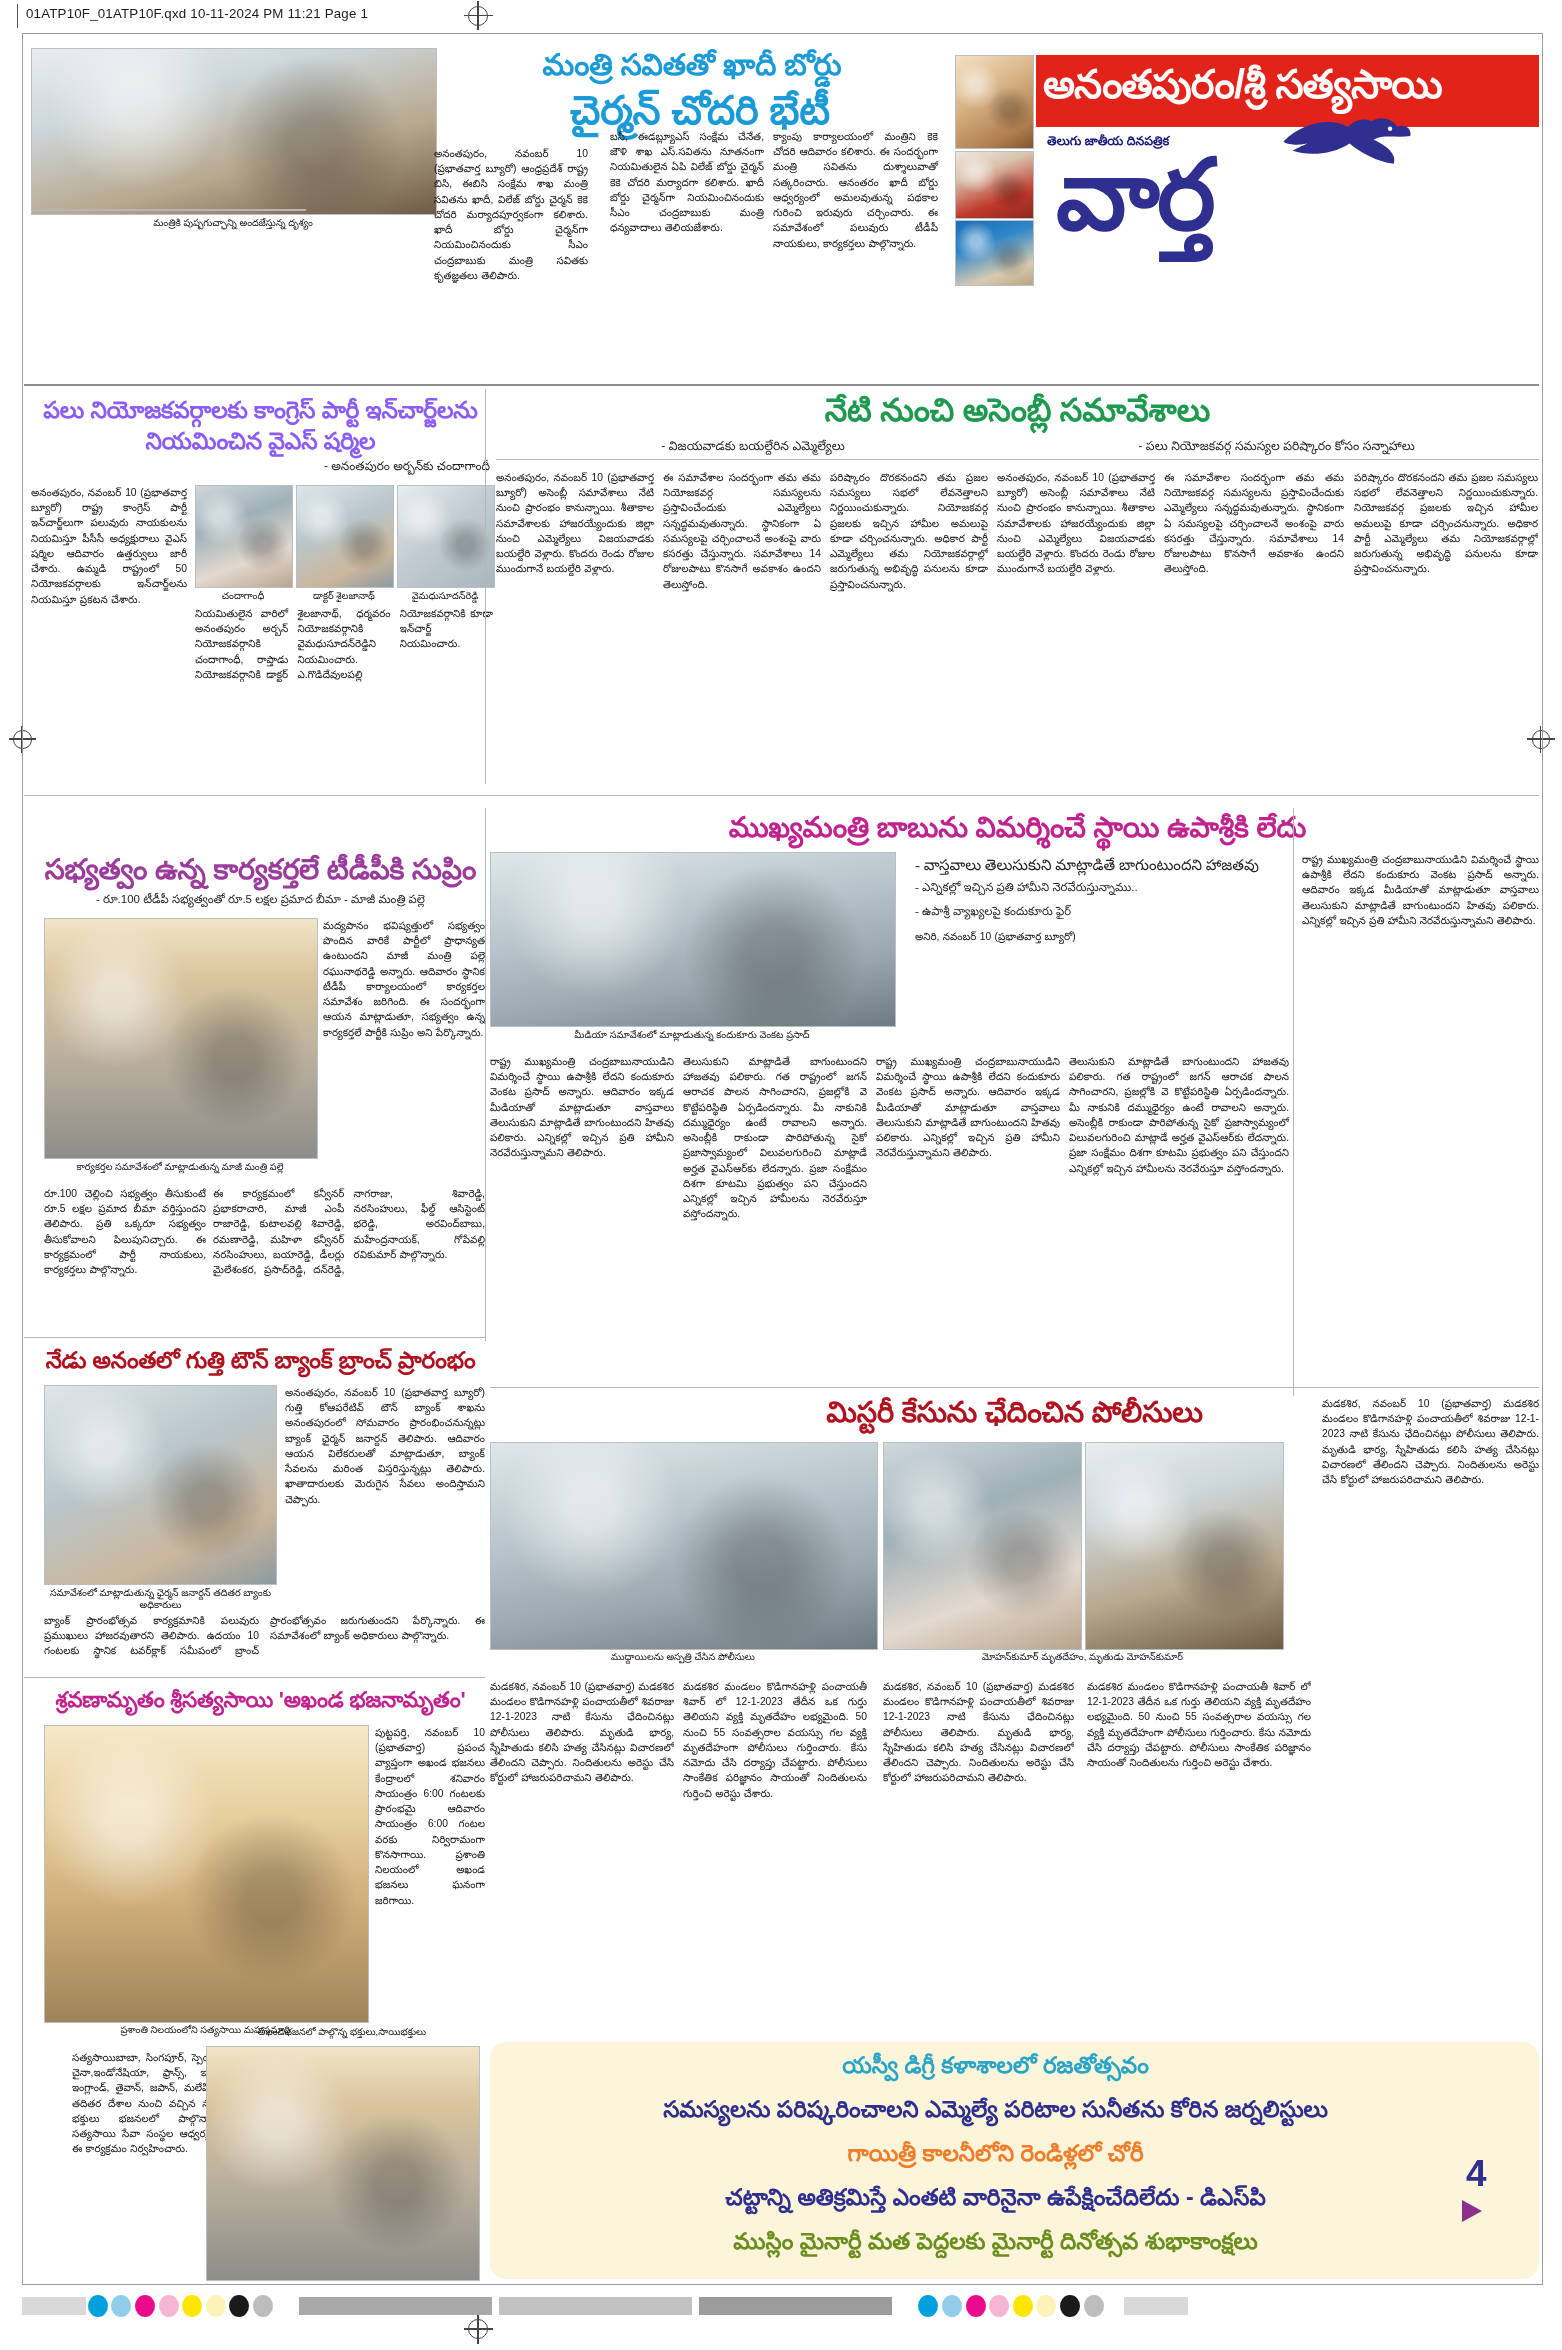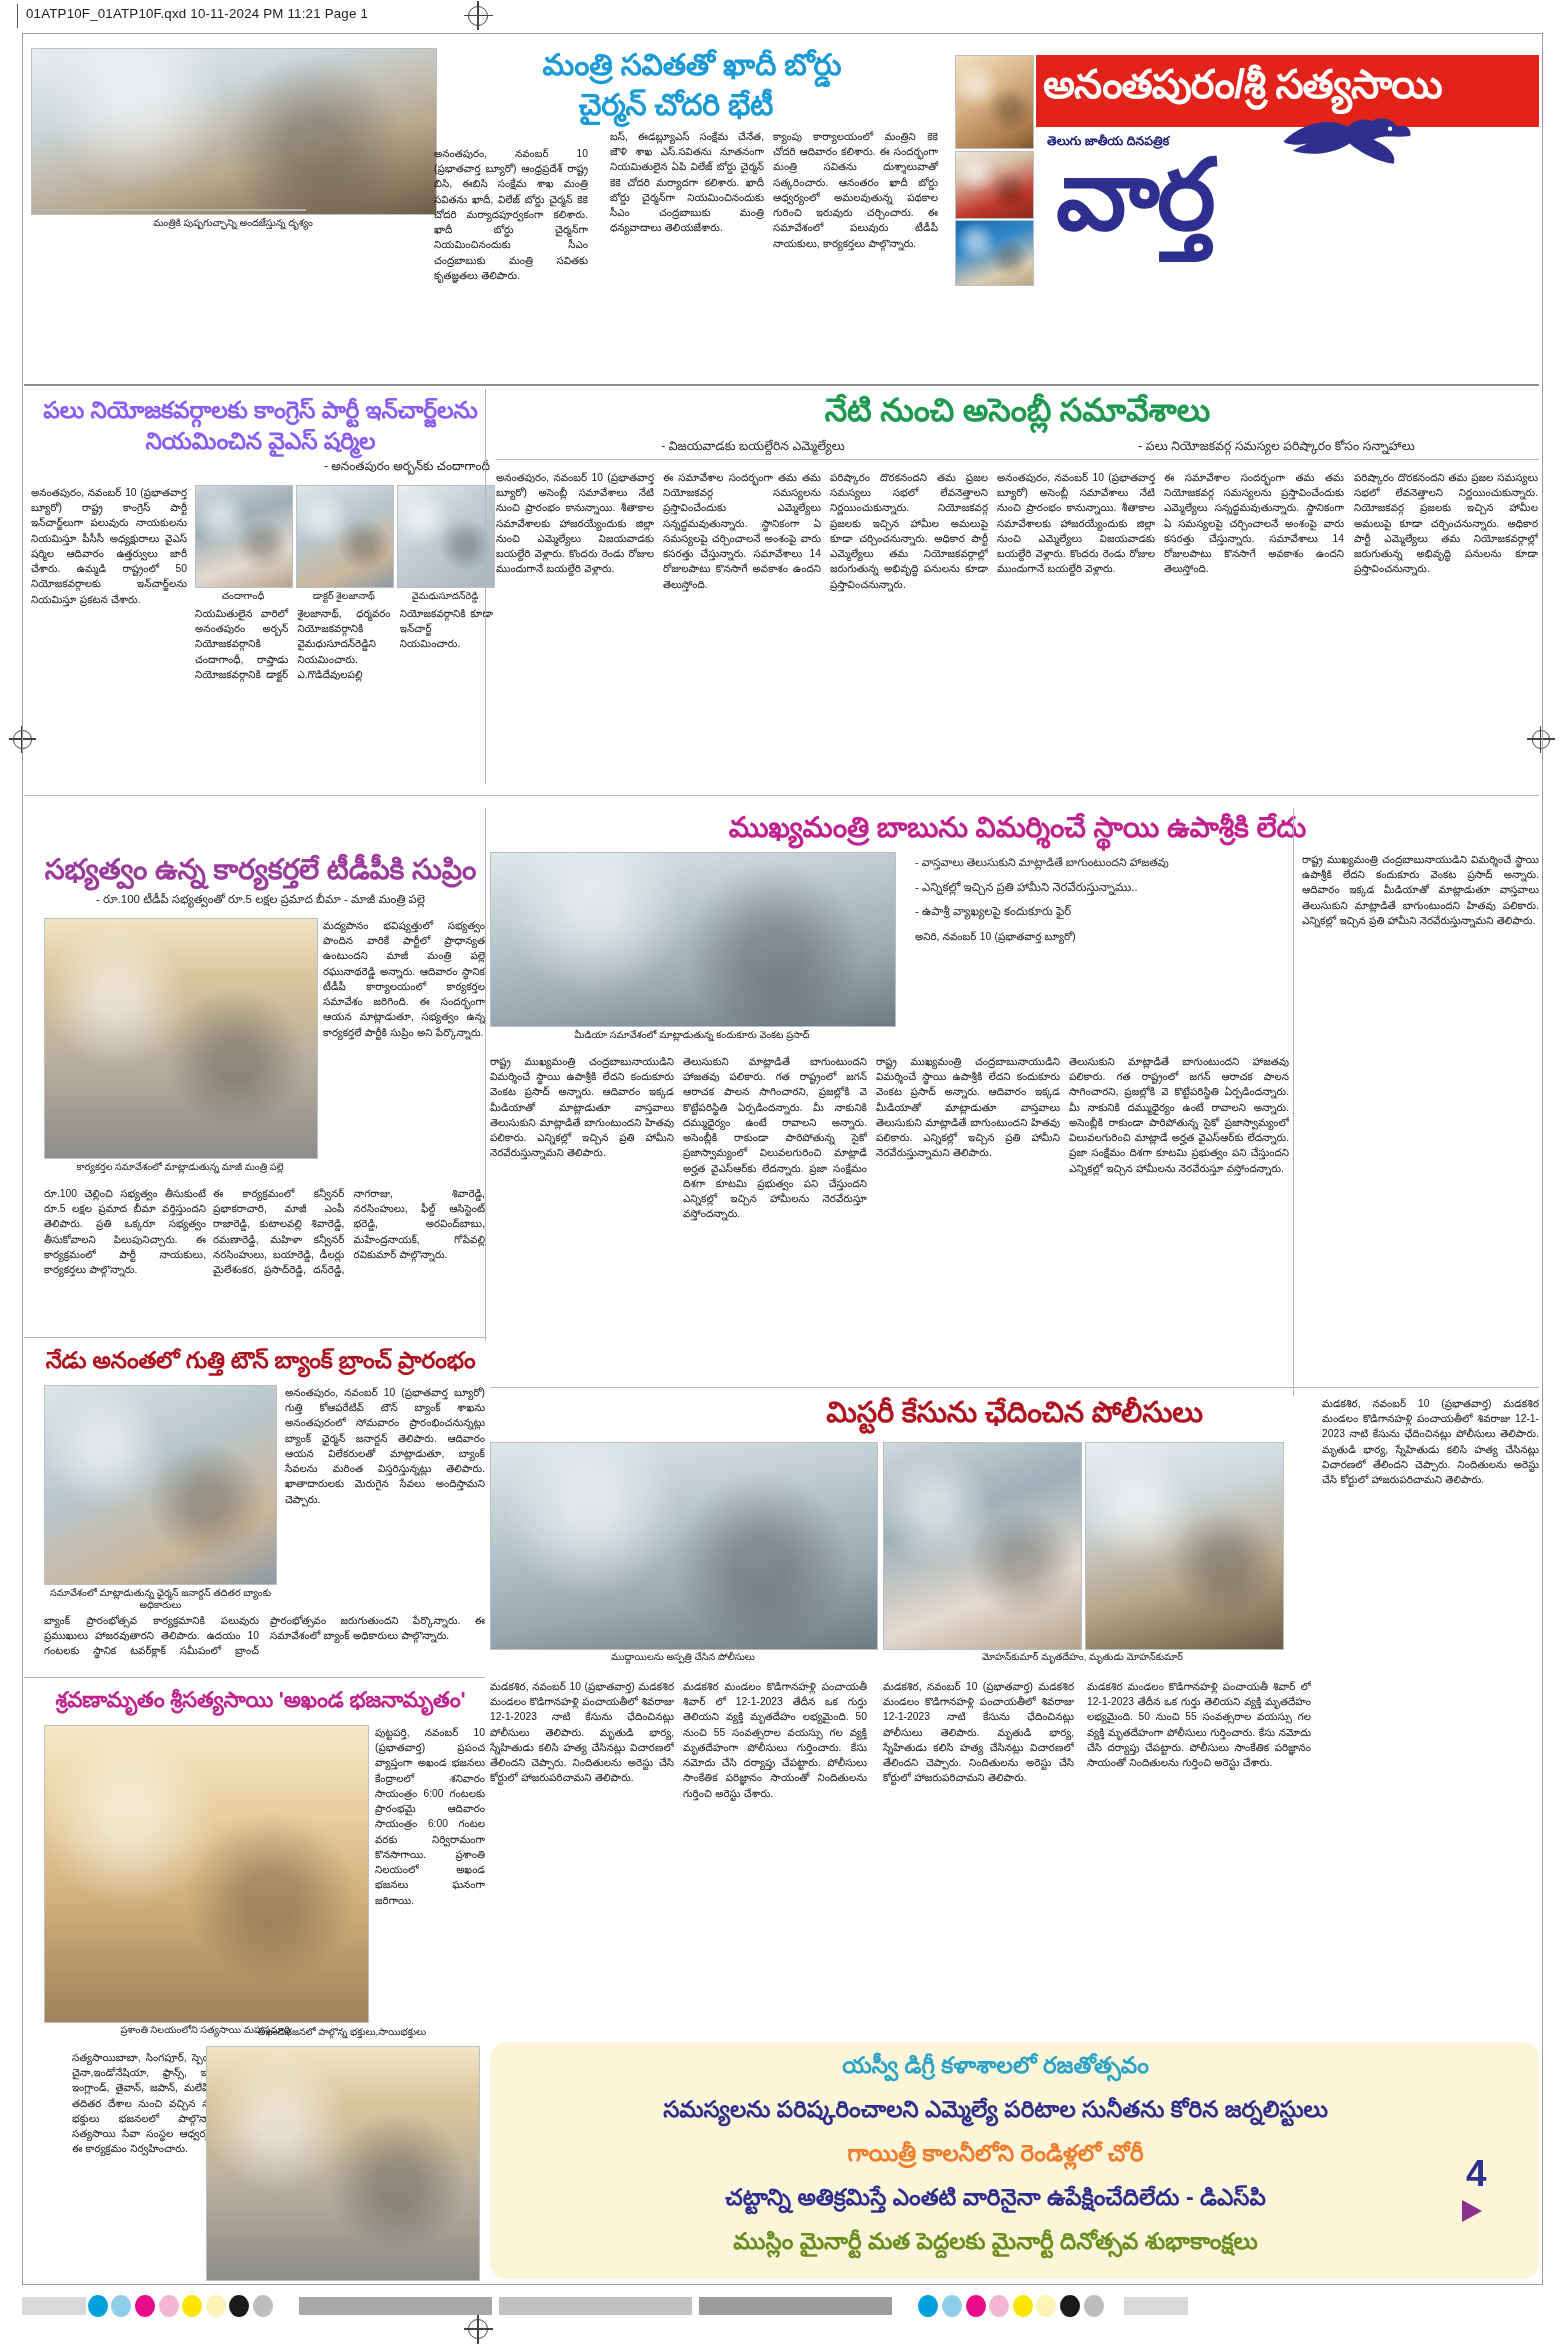--- a/index.html
+++ b/index.html
@@ -92,21 +92,21 @@
   <div class="regmark" style="left:468px;top:2319px;"></div>
 
   <div class="frame"></div>
 
   <div class="photo ph-portrait" style="left:31px;top:48px;width:404px;height:165px;">
     <div class="pimg ph-portrait"></div>
   </div>
   <div class="cap tel" style="left:31px;top:217px;width:404px;">మంత్రికి పుష్పగుచ్ఛాన్ని అందజేస్తున్న దృశ్యం</div>
 
   <div class="hl hl-blue tel" style="position:absolute;left:444px;top:48px;width:496px;font-size:30px;">మంత్రి సవితతో ఖాదీ బోర్డు</div>
-  <div class="hl hl-blue tel" style="position:absolute;left:428px;top:88px;width:496px;font-size:30px;">చైర్మన్ చోదరి భేటీ</div>
+  <div class="hl hl-blue tel" style="position:absolute;left:452px;top:88px;width:496px;font-size:40px;">చైర్మన్ చోదరి భేటీ</div>
 
   <div class="body-col tel" style="position:absolute;left:434px;top:129px;width:154px;margin-top:17px;">అనంతపురం, నవంబర్ 10 (ప్రభాతవార్త బ్యూరో) ఆంధ్రప్రదేశ్ రాష్ట్ర బిసి, ఈబిసి సంక్షేమ శాఖ మంత్రి సవితను ఖాదీ, విలేజ్ బోర్డు చైర్మన్ కెకె చోదరి మర్యాదపూర్వకంగా కలిశారు. ఖాదీ బోర్డు చైర్మన్‌గా నియమించినందుకు సీఎం చంద్రబాబుకు మంత్రి సవితకు కృతజ్ఞతలు తెలిపారు.</div>
   <div class="body-col tel" style="position:absolute;left:610px;top:129px;width:154px;">బస్, ఈడబ్ల్యూఎస్ సంక్షేమ చేనేత, జౌళి శాఖ ఎస్.సవితను నూతనంగా నియమితులైన ఏపి విలేజ్ బోర్డు చైర్మన్ కెకె చోదరి మర్యాదగా కలిశారు. ఖాదీ బోర్డు చైర్మన్‌గా నియమించినందుకు సీఎం చంద్రబాబుకు మంత్రి ధన్యవాదాలు తెలియజేశారు.</div>
   <div class="body-col tel" style="position:absolute;left:773px;top:129px;width:165px;">క్యాంపు కార్యాలయంలో మంత్రిని కెకె చోదరి ఆదివారం కలిశారు. ఈ సందర్భంగా మంత్రి సవితను దుశ్శాలువాతో సత్కరించారు. ఆనంతరం ఖాదీ బోర్డు ఆధ్వర్యంలో అమలవుతున్న పథకాల గురించి ఇరువురు చర్చించారు. ఈ సమావేశంలో పలువురు టీడీపీ నాయకులు, కార్యకర్తలు పాల్గొన్నారు.</div>
 
   <div class="rule hrule" style="left:31px;top:209px;width:275px;height:1.8px;"></div>
 
   <div class="photo" style="left:955px;top:55px;width:77px;height:92px;">
     <div class="pimg ph-warm"></div>
   </div>
@@ -181,21 +181,21 @@
 
   <div class="rule vrule" style="left:485px;top:808px;height:533px;"></div>
 
   <div class="hl hl-magenta tel" style="position:absolute;left:496px;top:812px;width:1043px;font-size:28.5px;">ముఖ్యమంత్రి బాబును విమర్శించే స్థాయి ఉపాశ్రీకి లేదు</div>
 
   <div class="photo" style="left:490px;top:852px;width:404px;height:173px;">
       <div class="pimg ph-police"></div>
     </div>
   <div class="cap tel" style="left:490px;top:1029px;width:404px;">మీడియా సమావేశంలో మాట్లాడుతున్న కందుకూరు వెంకట ప్రసాద్</div>
 
-  <div class="bullet-list tel" style="position:absolute;left:915px;top:854px;width:377px;text-align:left;font-size:11px;">- వాస్తవాలు తెలుసుకుని మాట్లాడితే బాగుంటుందని హాజతవు</div>
+  <div class="bullet-list tel" style="position:absolute;left:915px;top:854px;width:377px;text-align:left;font-size:15px;font-family:Liberation Serif, serif;">- వాస్తవాలు తెలుసుకుని మాట్లాడితే బాగుంటుందని హాజతవు</div>
   <div class="bullet-list tel" style="position:absolute;left:915px;top:878px;width:377px;text-align:left;font-size:11.6px;">- ఎన్నికల్లో ఇచ్చిన ప్రతి హామీని నెరవేరుస్తున్నాము..</div>
   <div class="bullet-list tel" style="position:absolute;left:915px;top:902px;width:377px;text-align:left;font-size:11.6px;">- ఉపాశ్రీ వ్యాఖ్యలపై కందుకూరు ఫైర్</div>
 
   <div class="body-col tel" style="position:absolute;left:1302px;top:852px;width:237px;height:496px;overflow:hidden;">రాష్ట్ర ముఖ్యమంత్రి చంద్రబాబునాయుడిని విమర్శించే స్థాయి ఉపాశ్రీకి లేదని కందుకూరు వెంకట ప్రసాద్ అన్నారు. ఆదివారం ఇక్కడ మీడియాతో మాట్లాడుతూ వాస్తవాలు తెలుసుకుని మాట్లాడితే బాగుంటుందని హితవు పలికారు. ఎన్నికల్లో ఇచ్చిన ప్రతి హామీని నెరవేరుస్తున్నామని తెలిపారు.</div>
   <div class="body-col tel" style="position:absolute;left:915px;top:929px;width:182px;height:92px;overflow:hidden;">అనిరి, నవంబర్ 10 (ప్రభాతవార్త బ్యూరో)</div>
   <div class="body-col tel" style="position:absolute;left:490px;top:1054px;width:184px;height:294px;overflow:hidden;">రాష్ట్ర ముఖ్యమంత్రి చంద్రబాబునాయుడిని విమర్శించే స్థాయి ఉపాశ్రీకి లేదని కందుకూరు వెంకట ప్రసాద్ అన్నారు. ఆదివారం ఇక్కడ మీడియాతో మాట్లాడుతూ వాస్తవాలు తెలుసుకుని మాట్లాడితే బాగుంటుందని హితవు పలికారు. ఎన్నికల్లో ఇచ్చిన ప్రతి హామీని నెరవేరుస్తున్నామని తెలిపారు.</div>
   <div class="body-col tel" style="position:absolute;left:683px;top:1054px;width:184px;height:294px;overflow:hidden;">తెలుసుకుని మాట్లాడితే బాగుంటుందని హాజతవు పలికారు. గత రాష్ట్రంలో జగన్ ఆరాచక పాలన సాగించారని, ప్రజల్లోకి వె కొట్టేపరిస్థితి ఏర్పడిందన్నారు. మీ నాకునికి దమ్ముధైర్యం ఉంటే రావాలని అన్నారు. అసెంబ్లీకి రాకుండా పారిపోతున్న సైకో ప్రజాస్వామ్యంలో విలువలగురించి మాట్లాడే అర్హత వైఎస్ఆర్‌కు లేదన్నారు. ప్రజా సంక్షేమం దిశగా కూటమి ప్రభుత్వం పని చేస్తుందని ఎన్నికల్లో ఇచ్చిన హామీలను నెరవేరుస్తూ వస్తోందన్నారు.</div>
   <div class="body-col tel" style="position:absolute;left:876px;top:1054px;width:184px;height:294px;overflow:hidden;">రాష్ట్ర ముఖ్యమంత్రి చంద్రబాబునాయుడిని విమర్శించే స్థాయి ఉపాశ్రీకి లేదని కందుకూరు వెంకట ప్రసాద్ అన్నారు. ఆదివారం ఇక్కడ మీడియాతో మాట్లాడుతూ వాస్తవాలు తెలుసుకుని మాట్లాడితే బాగుంటుందని హితవు పలికారు. ఎన్నికల్లో ఇచ్చిన ప్రతి హామీని నెరవేరుస్తున్నామని తెలిపారు.</div>
   <div class="body-col tel" style="position:absolute;left:1069px;top:1054px;width:220px;height:294px;overflow:hidden;">తెలుసుకుని మాట్లాడితే బాగుంటుందని హాజతవు పలికారు. గత రాష్ట్రంలో జగన్ ఆరాచక పాలన సాగించారని, ప్రజల్లోకి వె కొట్టేపరిస్థితి ఏర్పడిందన్నారు. మీ నాకునికి దమ్ముధైర్యం ఉంటే రావాలని అన్నారు. అసెంబ్లీకి రాకుండా పారిపోతున్న సైకో ప్రజాస్వామ్యంలో విలువలగురించి మాట్లాడే అర్హత వైఎస్ఆర్‌కు లేదన్నారు. ప్రజా సంక్షేమం దిశగా కూటమి ప్రభుత్వం పని చేస్తుందని ఎన్నికల్లో ఇచ్చిన హామీలను నెరవేరుస్తూ వస్తోందన్నారు.</div>
 

